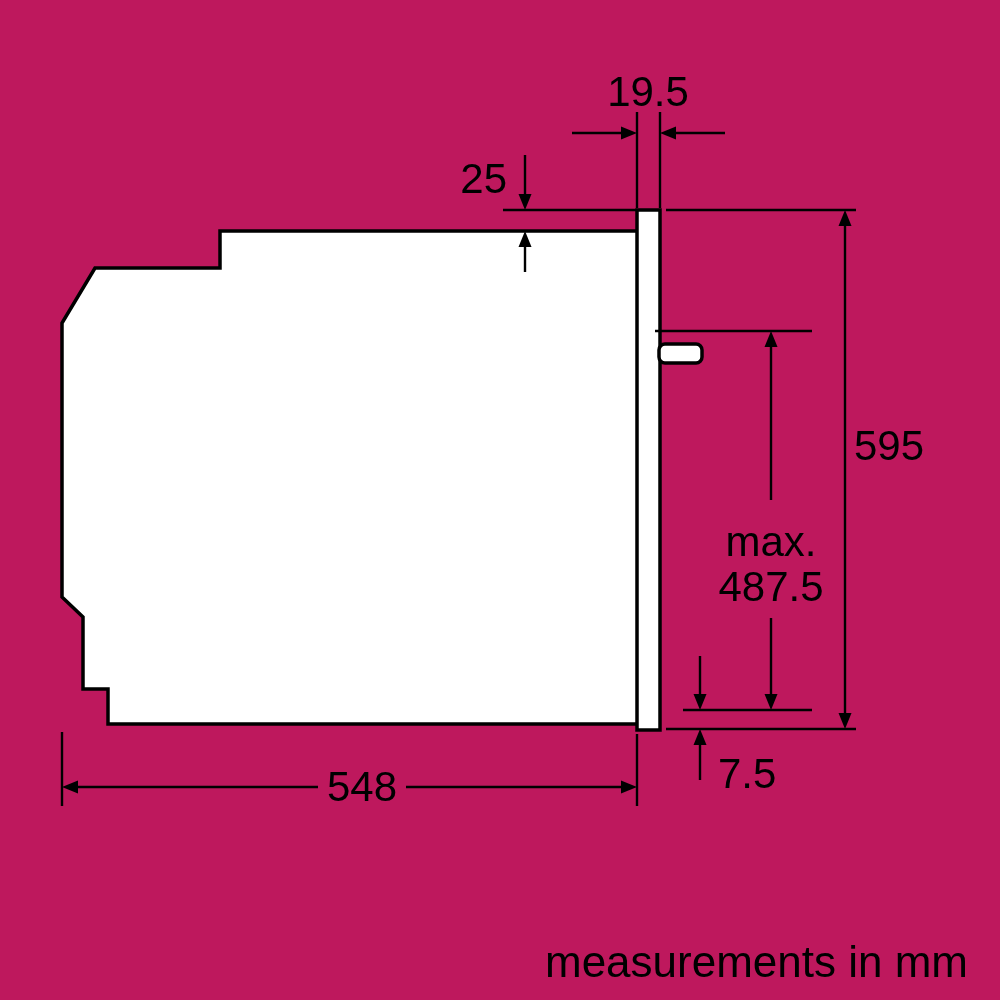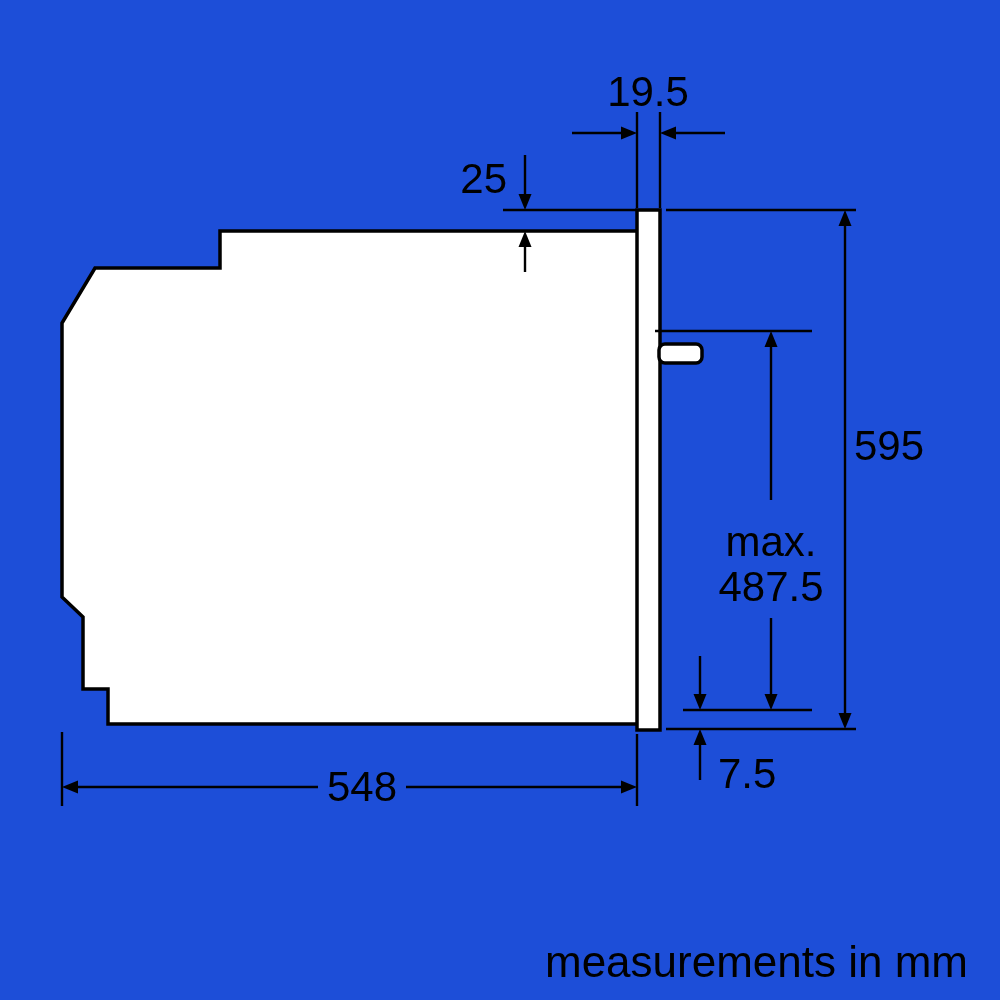--- a/index.html
+++ b/index.html
@@ -5,21 +5,21 @@
   html, body {
     margin: 0;
     padding: 0;
     background: #ffffff;
     font-family: "Liberation Sans", sans-serif;
   }
   .canvas {
     position: relative;
     width: 1000px;
     height: 1000px;
-    background: #1d4ed8;
+    background: #be185d;
     overflow: hidden;
   }
   svg { display: block; }
   .outline {
     fill: #ffffff;
     stroke: #000000;
     stroke-width: 3.5;
     stroke-linejoin: miter;
   }
   .dimline {

